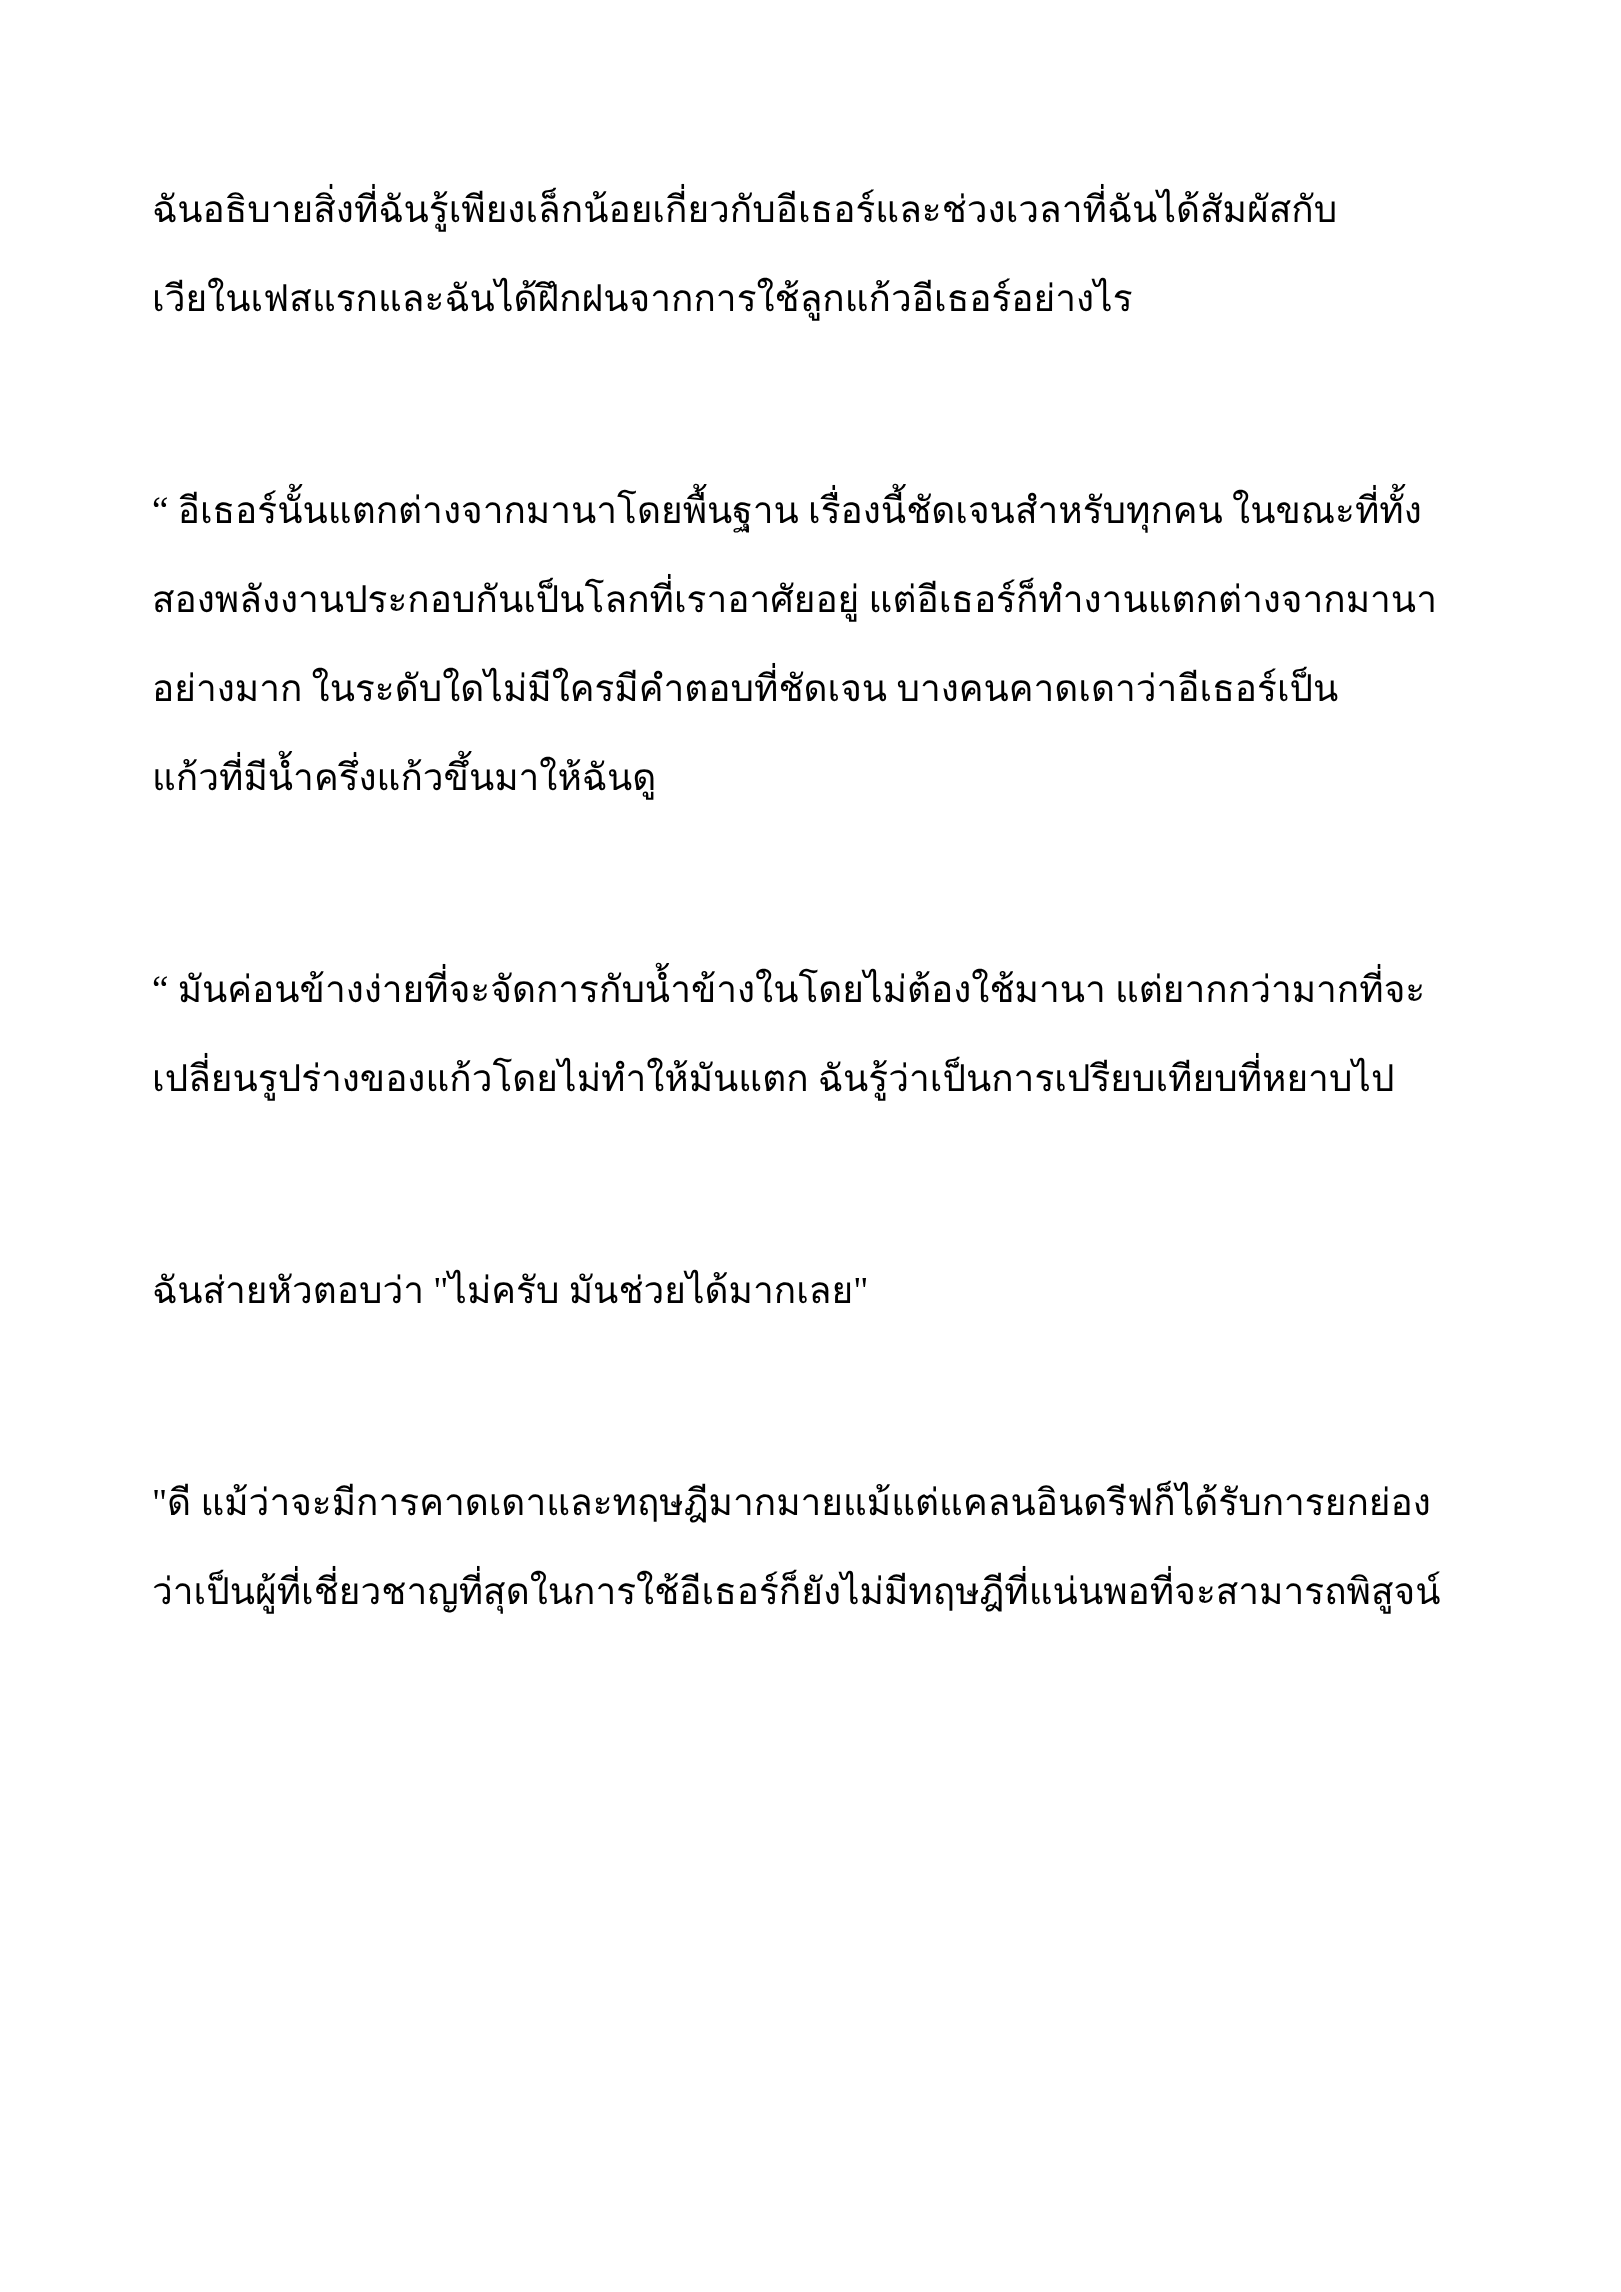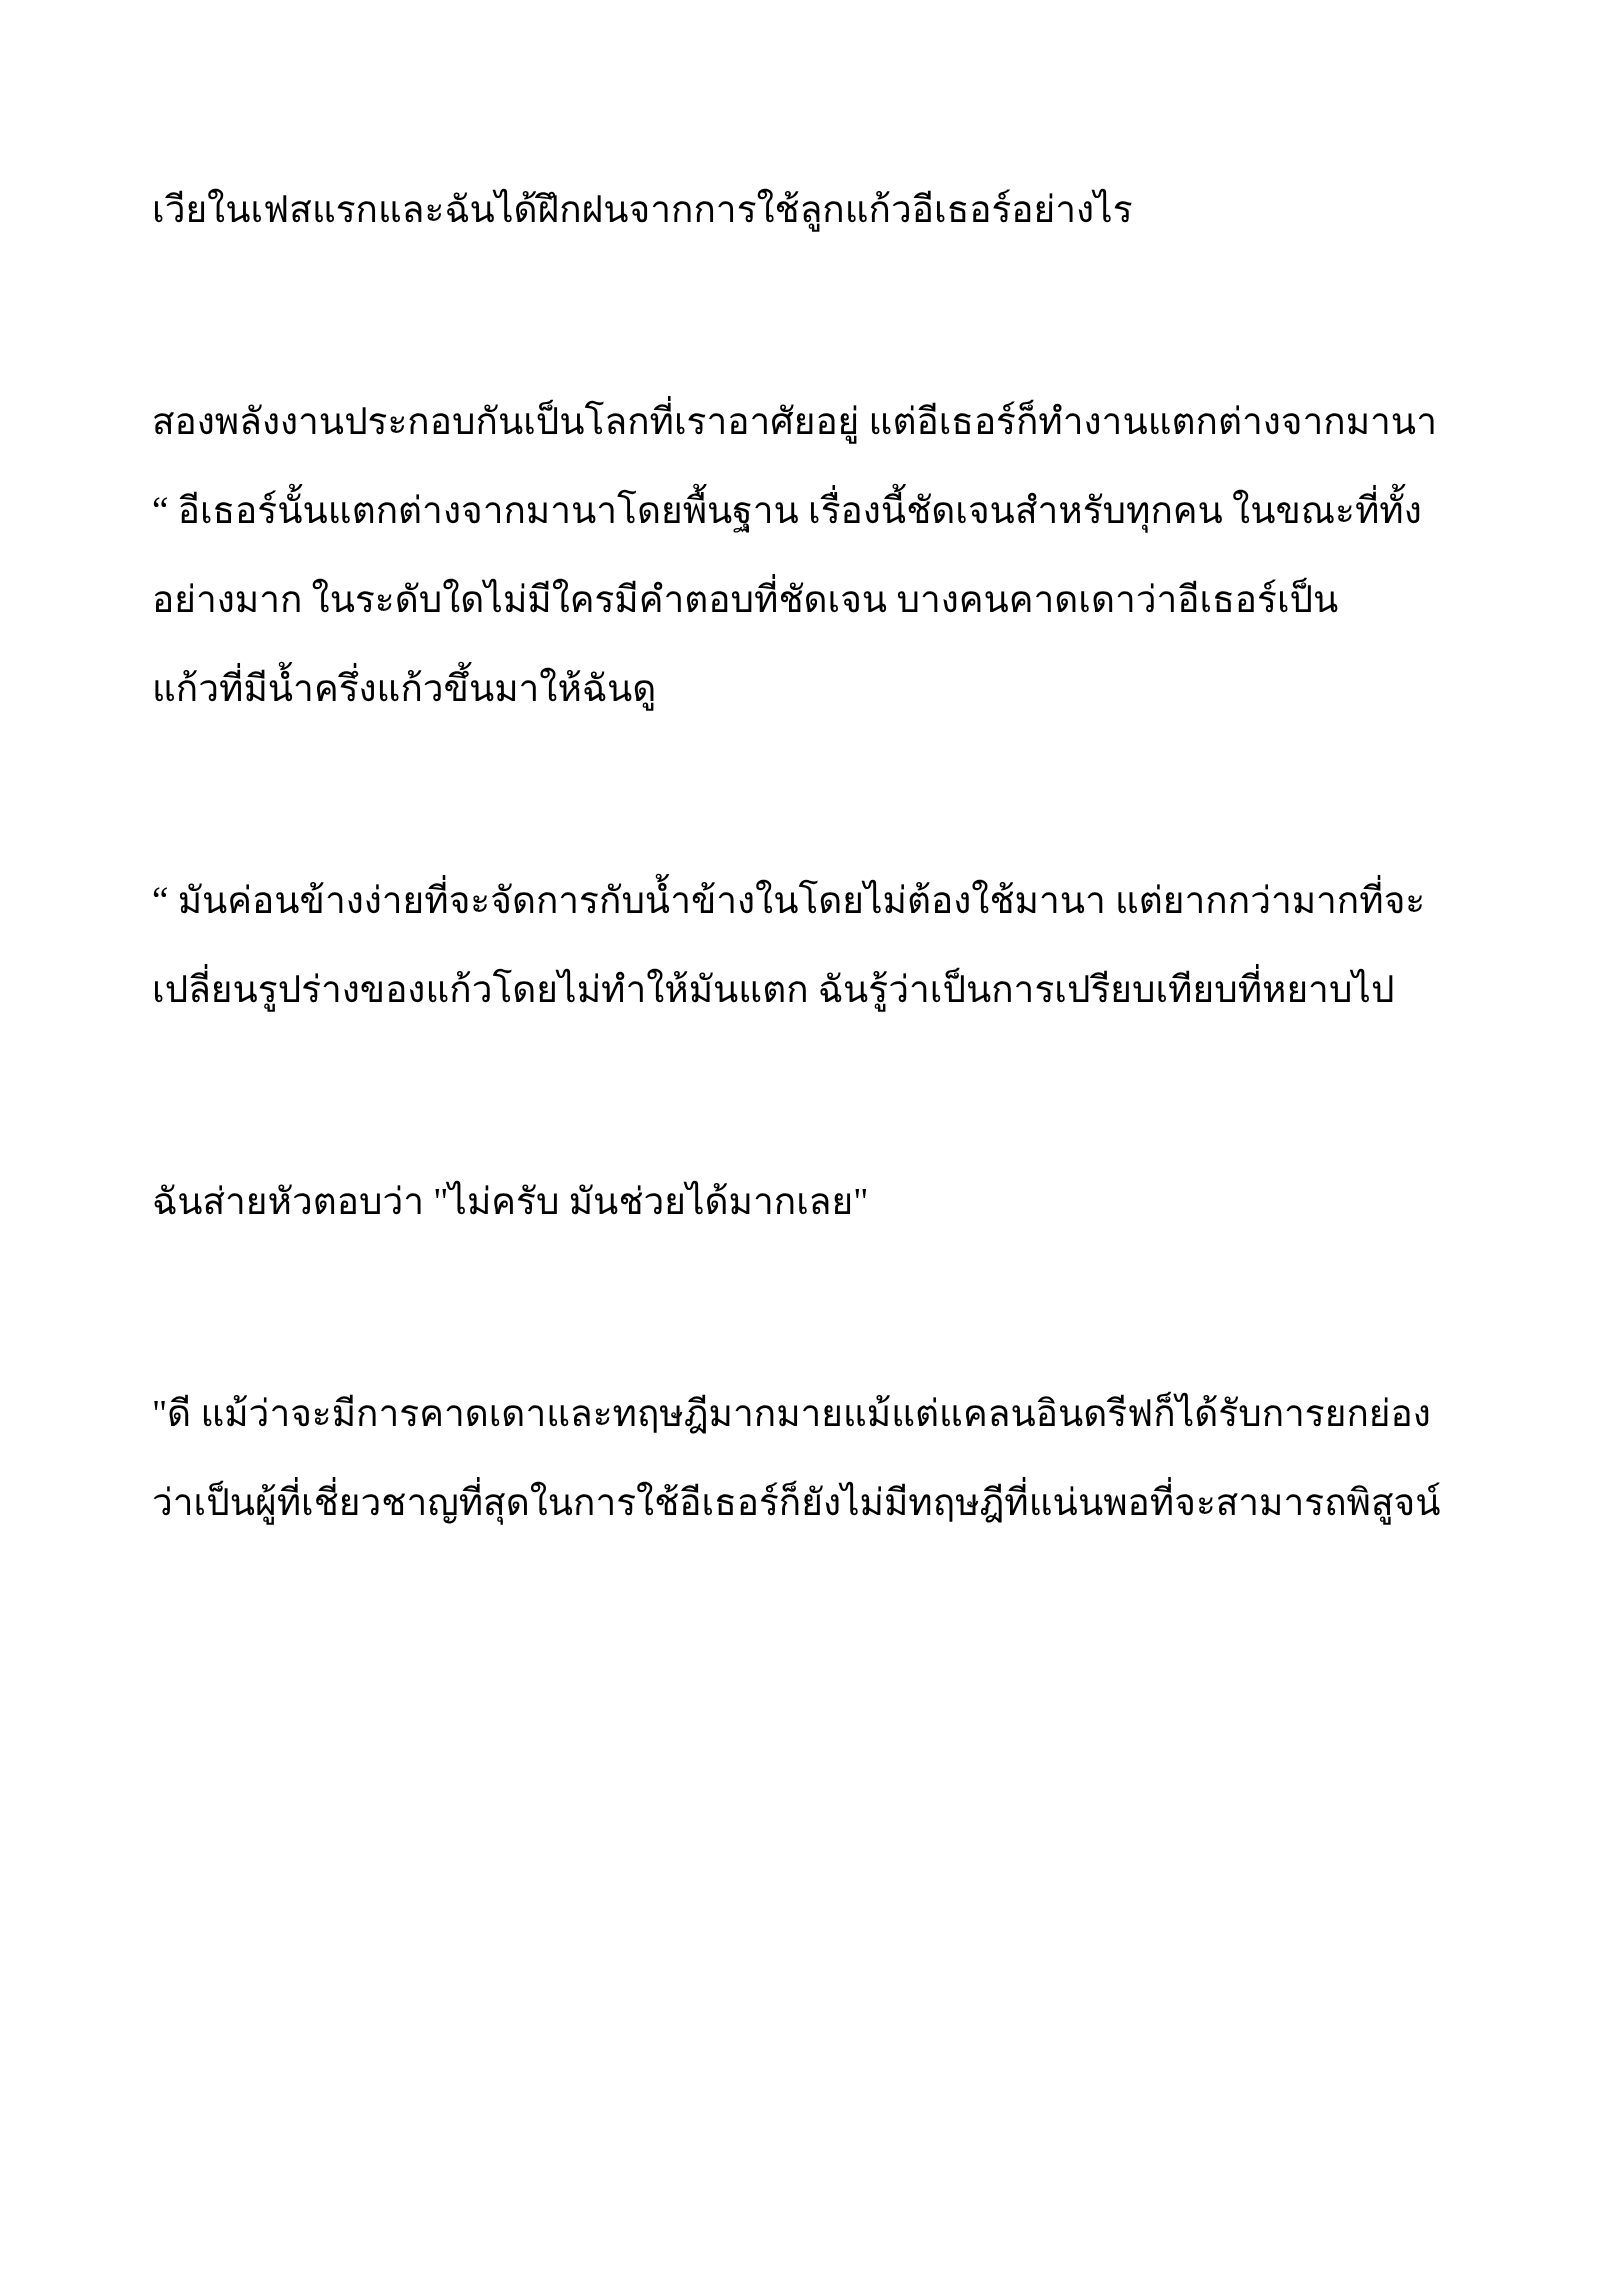--- a/index.html
+++ b/index.html
@@ -33,25 +33,26 @@
     white-space: nowrap;
     letter-spacing: 0px;
   }
 </style>
 </head>
 <body>
 
 <div class="page">
   <div class="doc-body">
       <p class="paragraph">
+        <span class="text-line">ฉันอธิบายสิ่งที่ฉันรู้เพียงเล็กน้อยเกี่ยวกับอีเธอร์และช่วงเวลาที่ฉันได้สัมผัสกับ</span>
         <span class="text-line">เวียในเฟสแรกและฉันได้ฝึกฝนจากการใช้ลูกแก้วอีเธอร์อย่างไร</span>
       </p>
       <p class="paragraph">
+        <span class="text-line">“ อีเธอร์นั้นแตกต่างจากมานาโดยพื้นฐาน เรื่องนี้ชัดเจนสำหรับทุกคน ในขณะที่ทั้ง</span>
         <span class="text-line">สองพลังงานประกอบกันเป็นโลกที่เราอาศัยอยู่ แต่อีเธอร์ก็ทำงานแตกต่างจากมานา</span>
-        <span class="text-line">“ อีเธอร์นั้นแตกต่างจากมานาโดยพื้นฐาน เรื่องนี้ชัดเจนสำหรับทุกคน ในขณะที่ทั้ง</span>
         <span class="text-line">อย่างมาก ในระดับใดไม่มีใครมีคำตอบที่ชัดเจน บางคนคาดเดาว่าอีเธอร์เป็น</span>
         <span class="text-line">แก้วที่มีน้ำครึ่งแก้วขึ้นมาให้ฉันดู</span>
       </p>
       <p class="paragraph">
         <span class="text-line">“ มันค่อนข้างง่ายที่จะจัดการกับน้ำข้างในโดยไม่ต้องใช้มานา แต่ยากกว่ามากที่จะ</span>
         <span class="text-line">เปลี่ยนรูปร่างของแก้วโดยไม่ทำให้มันแตก ฉันรู้ว่าเป็นการเปรียบเทียบที่หยาบไป</span>
       </p>
       <p class="paragraph">
         <span class="text-line">ฉันส่ายหัวตอบว่า "ไม่ครับ มันช่วยได้มากเลย"</span>
       </p>

